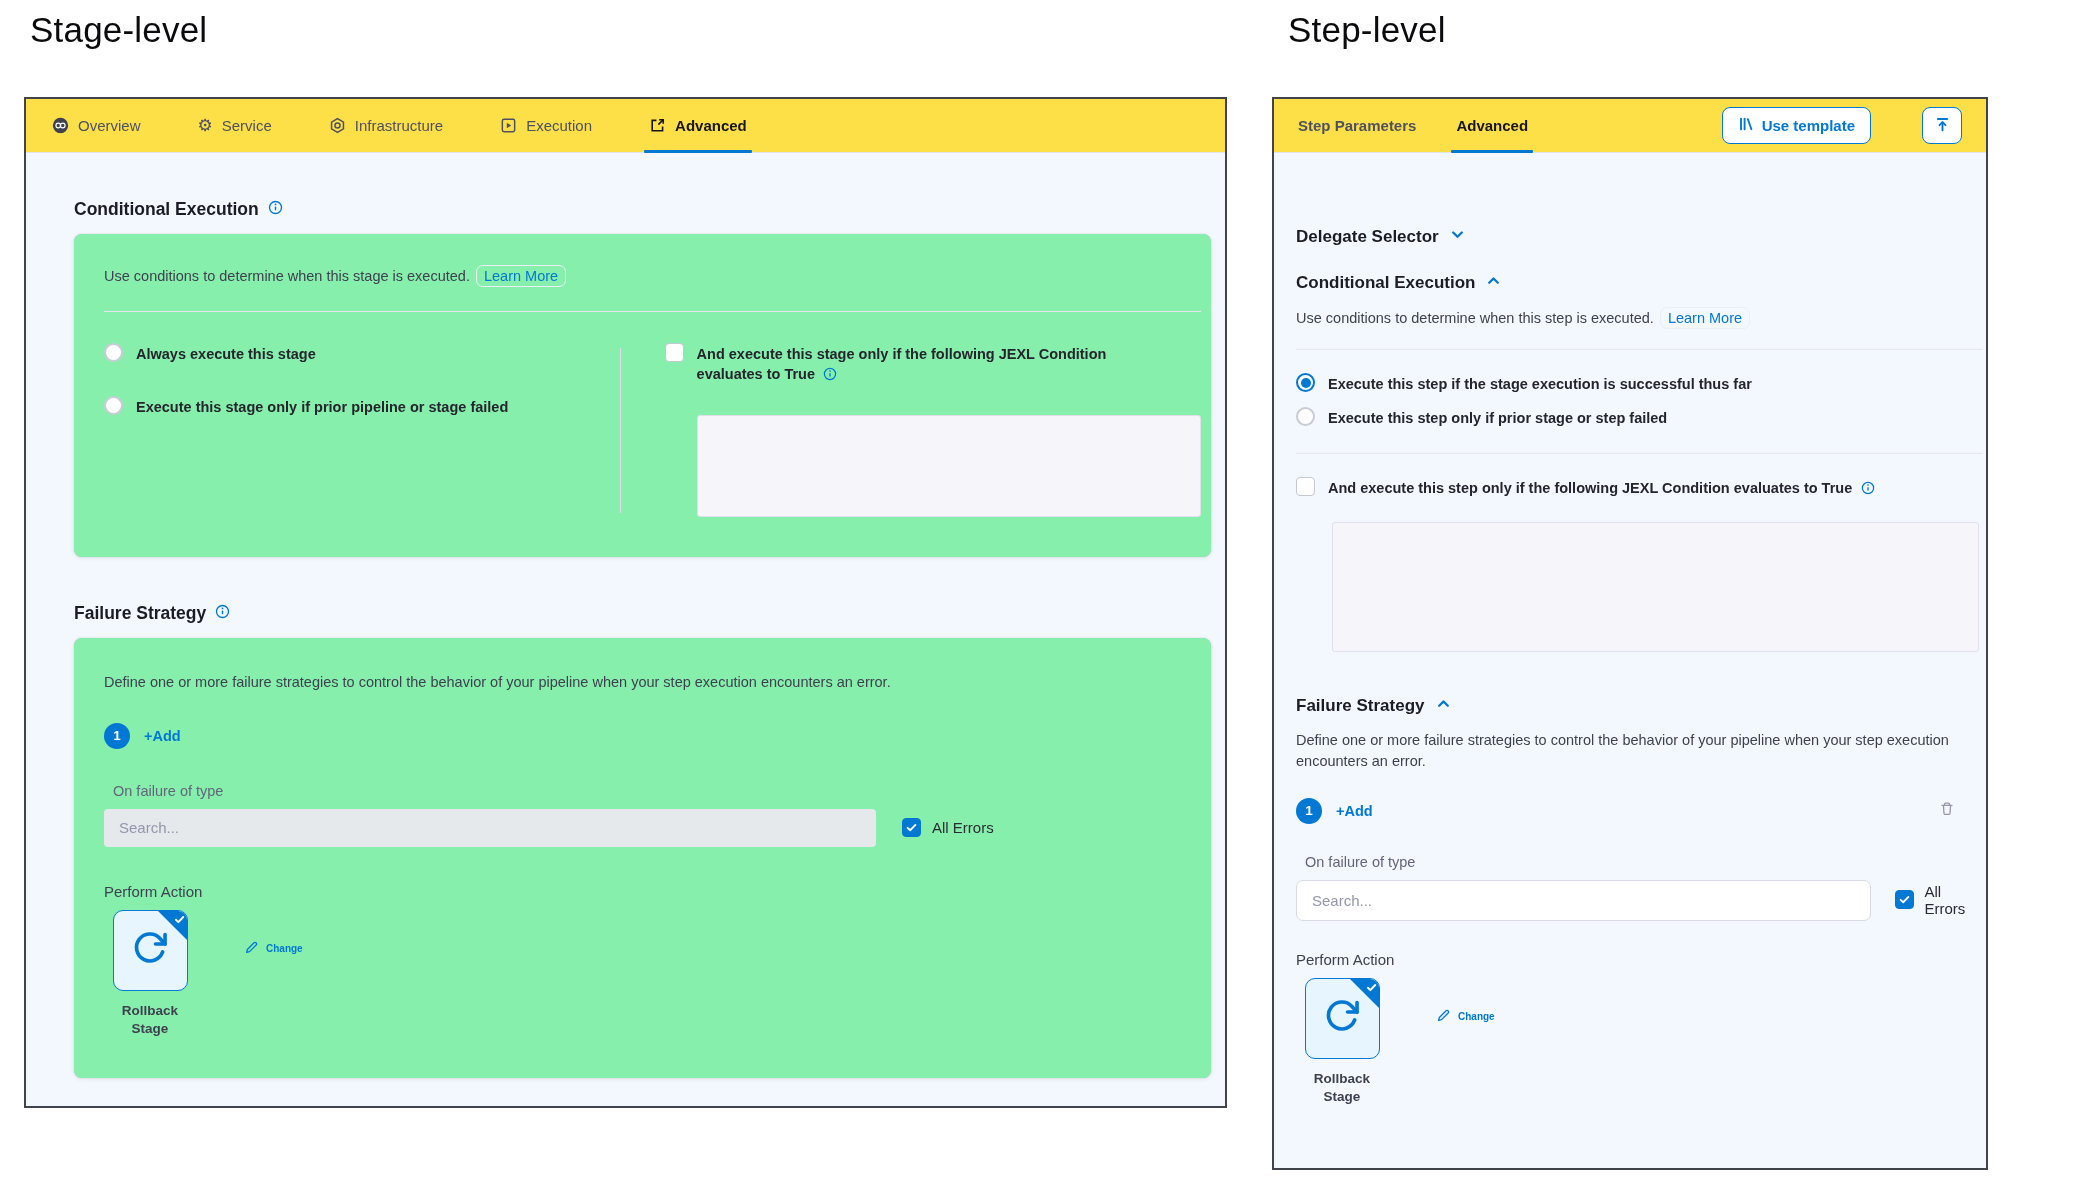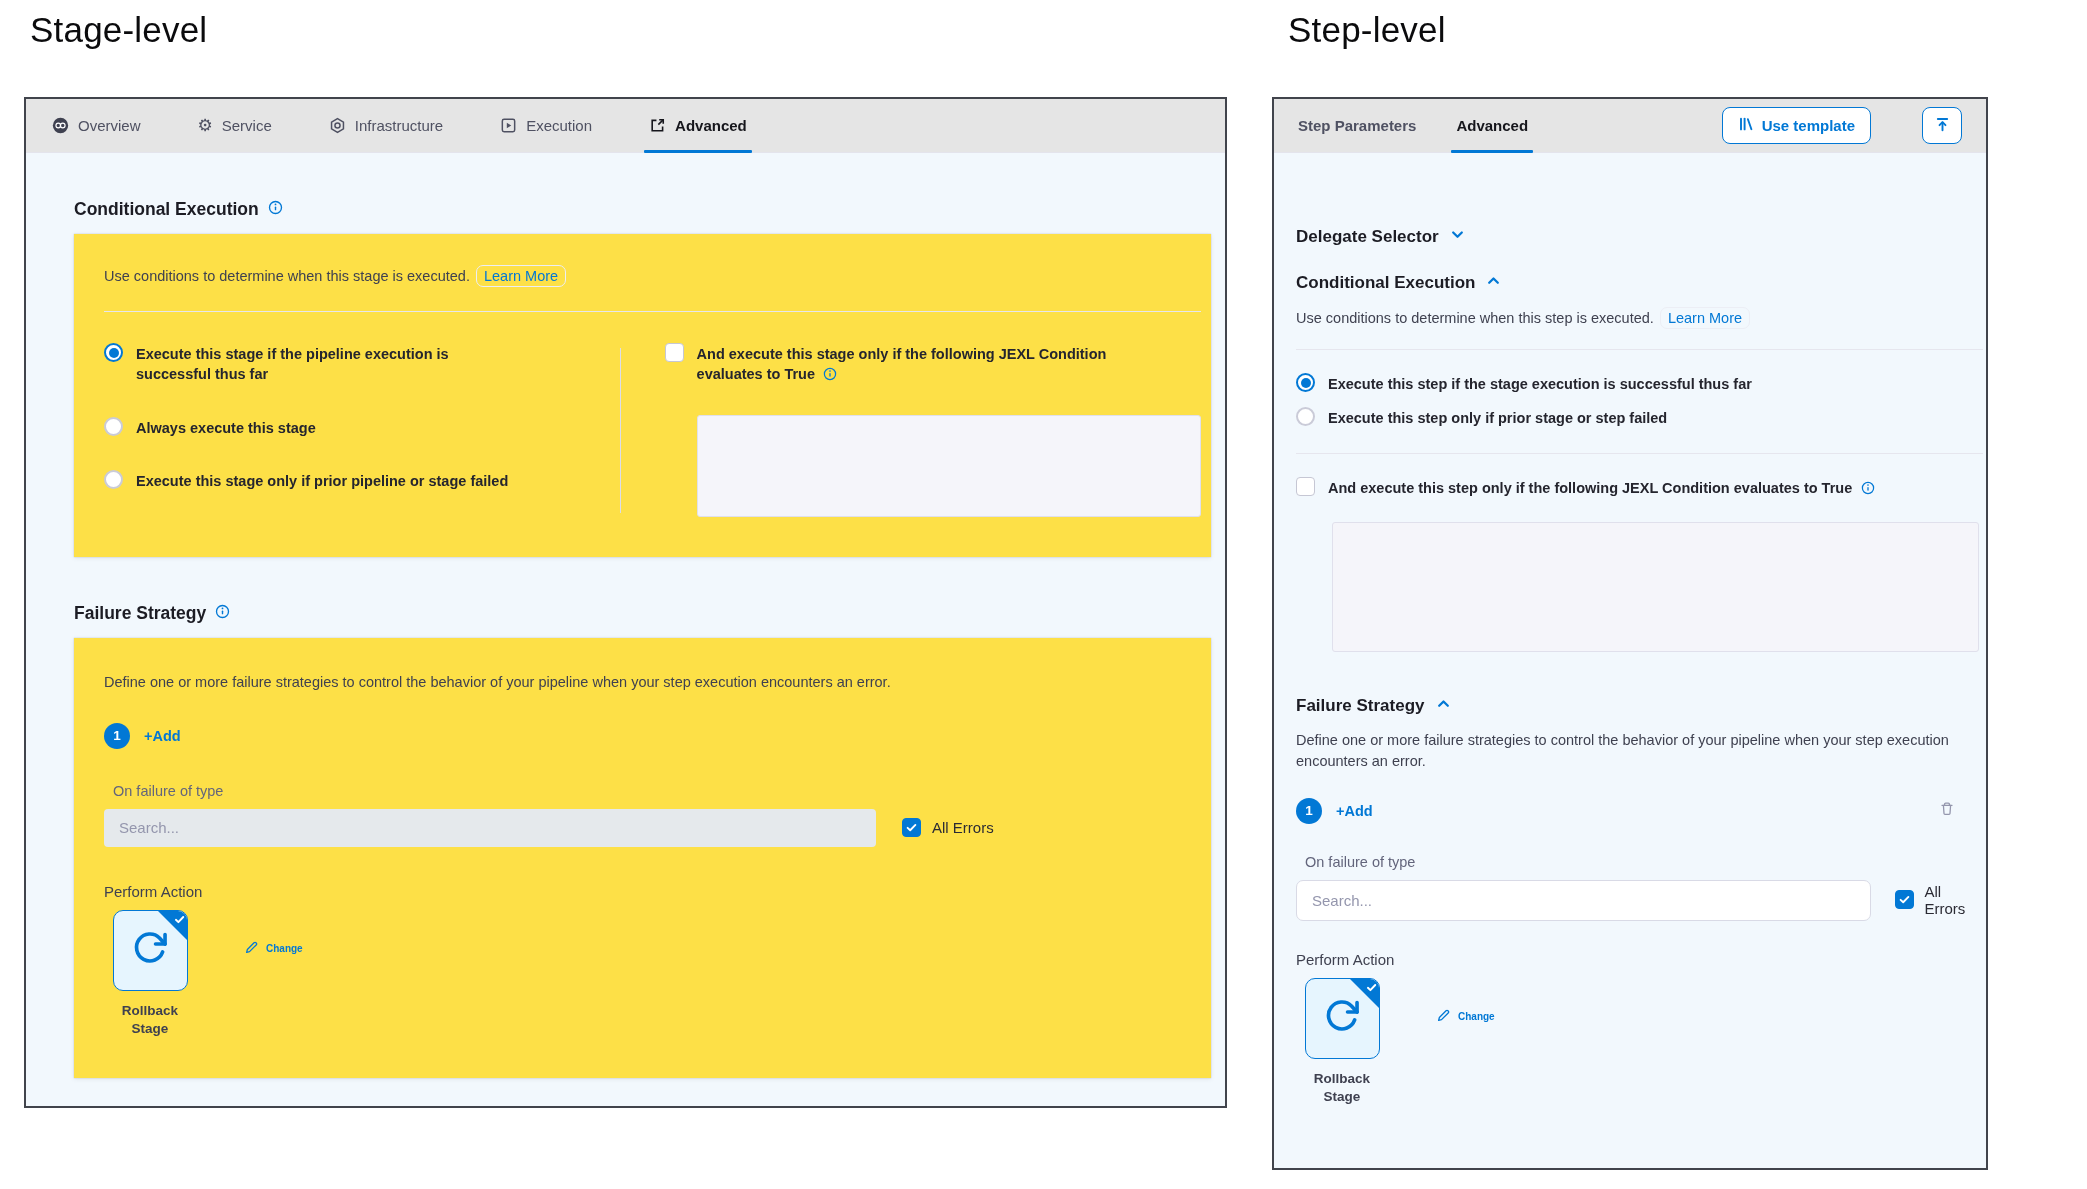--- a/index.html
+++ b/index.html
@@ -8,41 +8,41 @@
 
   .big-title { position:absolute; top:10px; font-size:35px; color:#0b0b0d; letter-spacing:0.2px; }
   #stage-title { left:30px; }
   #step-title  { left:1288px; }
 
   .panel { position:absolute; top:97px; background:#fff; border:2px solid #41444c; display:flex; flex-direction:column; overflow:hidden; }
   .panel-left  { left:24px;   width:1203px; height:1011px; }
   .panel-right { left:1272px; width:716px;  height:1073px; }
 
   
-  .tabbar { height:54px; flex:0 0 54px; background:#e5e5e5; border-bottom:1px solid #e4e4ec; display:flex; align-items:center; position:relative; }
+  .tabbar { height:54px; flex:0 0 54px; background:#fde047; border-bottom:1px solid #e4e4ec; display:flex; align-items:center; position:relative; }
   .tabbar-left  { padding:0 26px; gap:57px; }
   .tabbar-right { padding:0 24px; gap:40px; }
   .tab { display:flex; align-items:center; gap:9px; height:100%; font-size:15px; color:#4f5162; cursor:pointer; position:relative; white-space:nowrap; }
   .tab .ticon { display:flex; align-items:center; }
   .tab.active { font-weight:bold; color:#16161c; }
   .tab.active::after { content:""; position:absolute; left:-5px; right:-5px; bottom:-1px; height:3px; background:#0278d5; border-radius:1px; }
   .gear-glyph { font-size:17px; line-height:1; color:#4f5162; }
   .tab-spacer { flex:1; }
   .btn-outline { display:flex; align-items:center; gap:8px; height:37px; padding:0 15px; border:1.6px solid #0278d5; border-radius:8px; color:#0278d5; font-size:15px; font-weight:bold; background:#fff; cursor:pointer; white-space:nowrap; }
   .btn-square { width:40px; height:37px; border:1.6px solid #0278d5; border-radius:8px; background:#fff; display:flex; align-items:center; justify-content:center; margin-left:11px; cursor:pointer; }
 
   
   .content { flex:1; background:#f2f8fd; overflow:hidden; }
   .content-left  { padding:46px 14px 0 48px; }
   .content-right { padding:74px 3px 0 22px; }
 
   .sec-head { display:flex; align-items:center; gap:9px; font-size:17.5px; font-weight:bold; color:#1c1c24; }
   .collapse-head { display:flex; align-items:center; gap:11px; font-size:17px; font-weight:bold; color:#1c1c24; cursor:pointer; }
 
-  .card { background:#fde047; border-radius:0; box-shadow:0 0 1px rgba(40,41,61,.3), 0 1px 4px rgba(96,97,112,.14); margin-top:14px; }
+  .card { background:#86efac; border-radius:8px; box-shadow:0 0 1px rgba(40,41,61,.3), 0 1px 4px rgba(96,97,112,.14); margin-top:14px; }
   .card-cond { padding:32px 10px 40px 30px; }
   .card-fail { padding:34px 30px 40px 30px; }
 
   .desc { font-size:14.5px; color:#3f4150; line-height:1.45; }
   .link { color:#0278d5; text-decoration:none; cursor:pointer; }
   .learn-more { border:1px solid #eceef5; border-radius:7px; padding:2px 7px; margin-left:2px; }
   .hr { border:none; border-top:1px solid #e6e6ee; margin:24px 0 32px; }
 
   .cond-row { display:flex; }
   .radio-col { flex:0 0 47%; display:flex; flex-direction:column; gap:33px; padding-right:26px; }
@@ -155,24 +155,20 @@
       </div>
 
       <div class="card card-cond">
         <div class="desc">
           <span>Use conditions to determine when this stage is executed.</span>
           <a class="link learn-more">Learn More</a>
         </div>
         <hr class="hr">
         <div class="cond-row">
           <div class="radio-col">
-            <div class="opt-row">
-              <span class="radio sel"></span>
-              <span class="opt-label" style="max-width:345px;">Execute this stage if the pipeline execution is successful thus far</span>
-            </div>
             <div class="opt-row">
               <span class="radio"></span>
               <span class="opt-label">Always execute this stage</span>
             </div>
             <div class="opt-row">
               <span class="radio"></span>
               <span class="opt-label">Execute this stage only if prior pipeline or stage failed</span>
             </div>
           </div>
           <div class="vdivider"></div>

